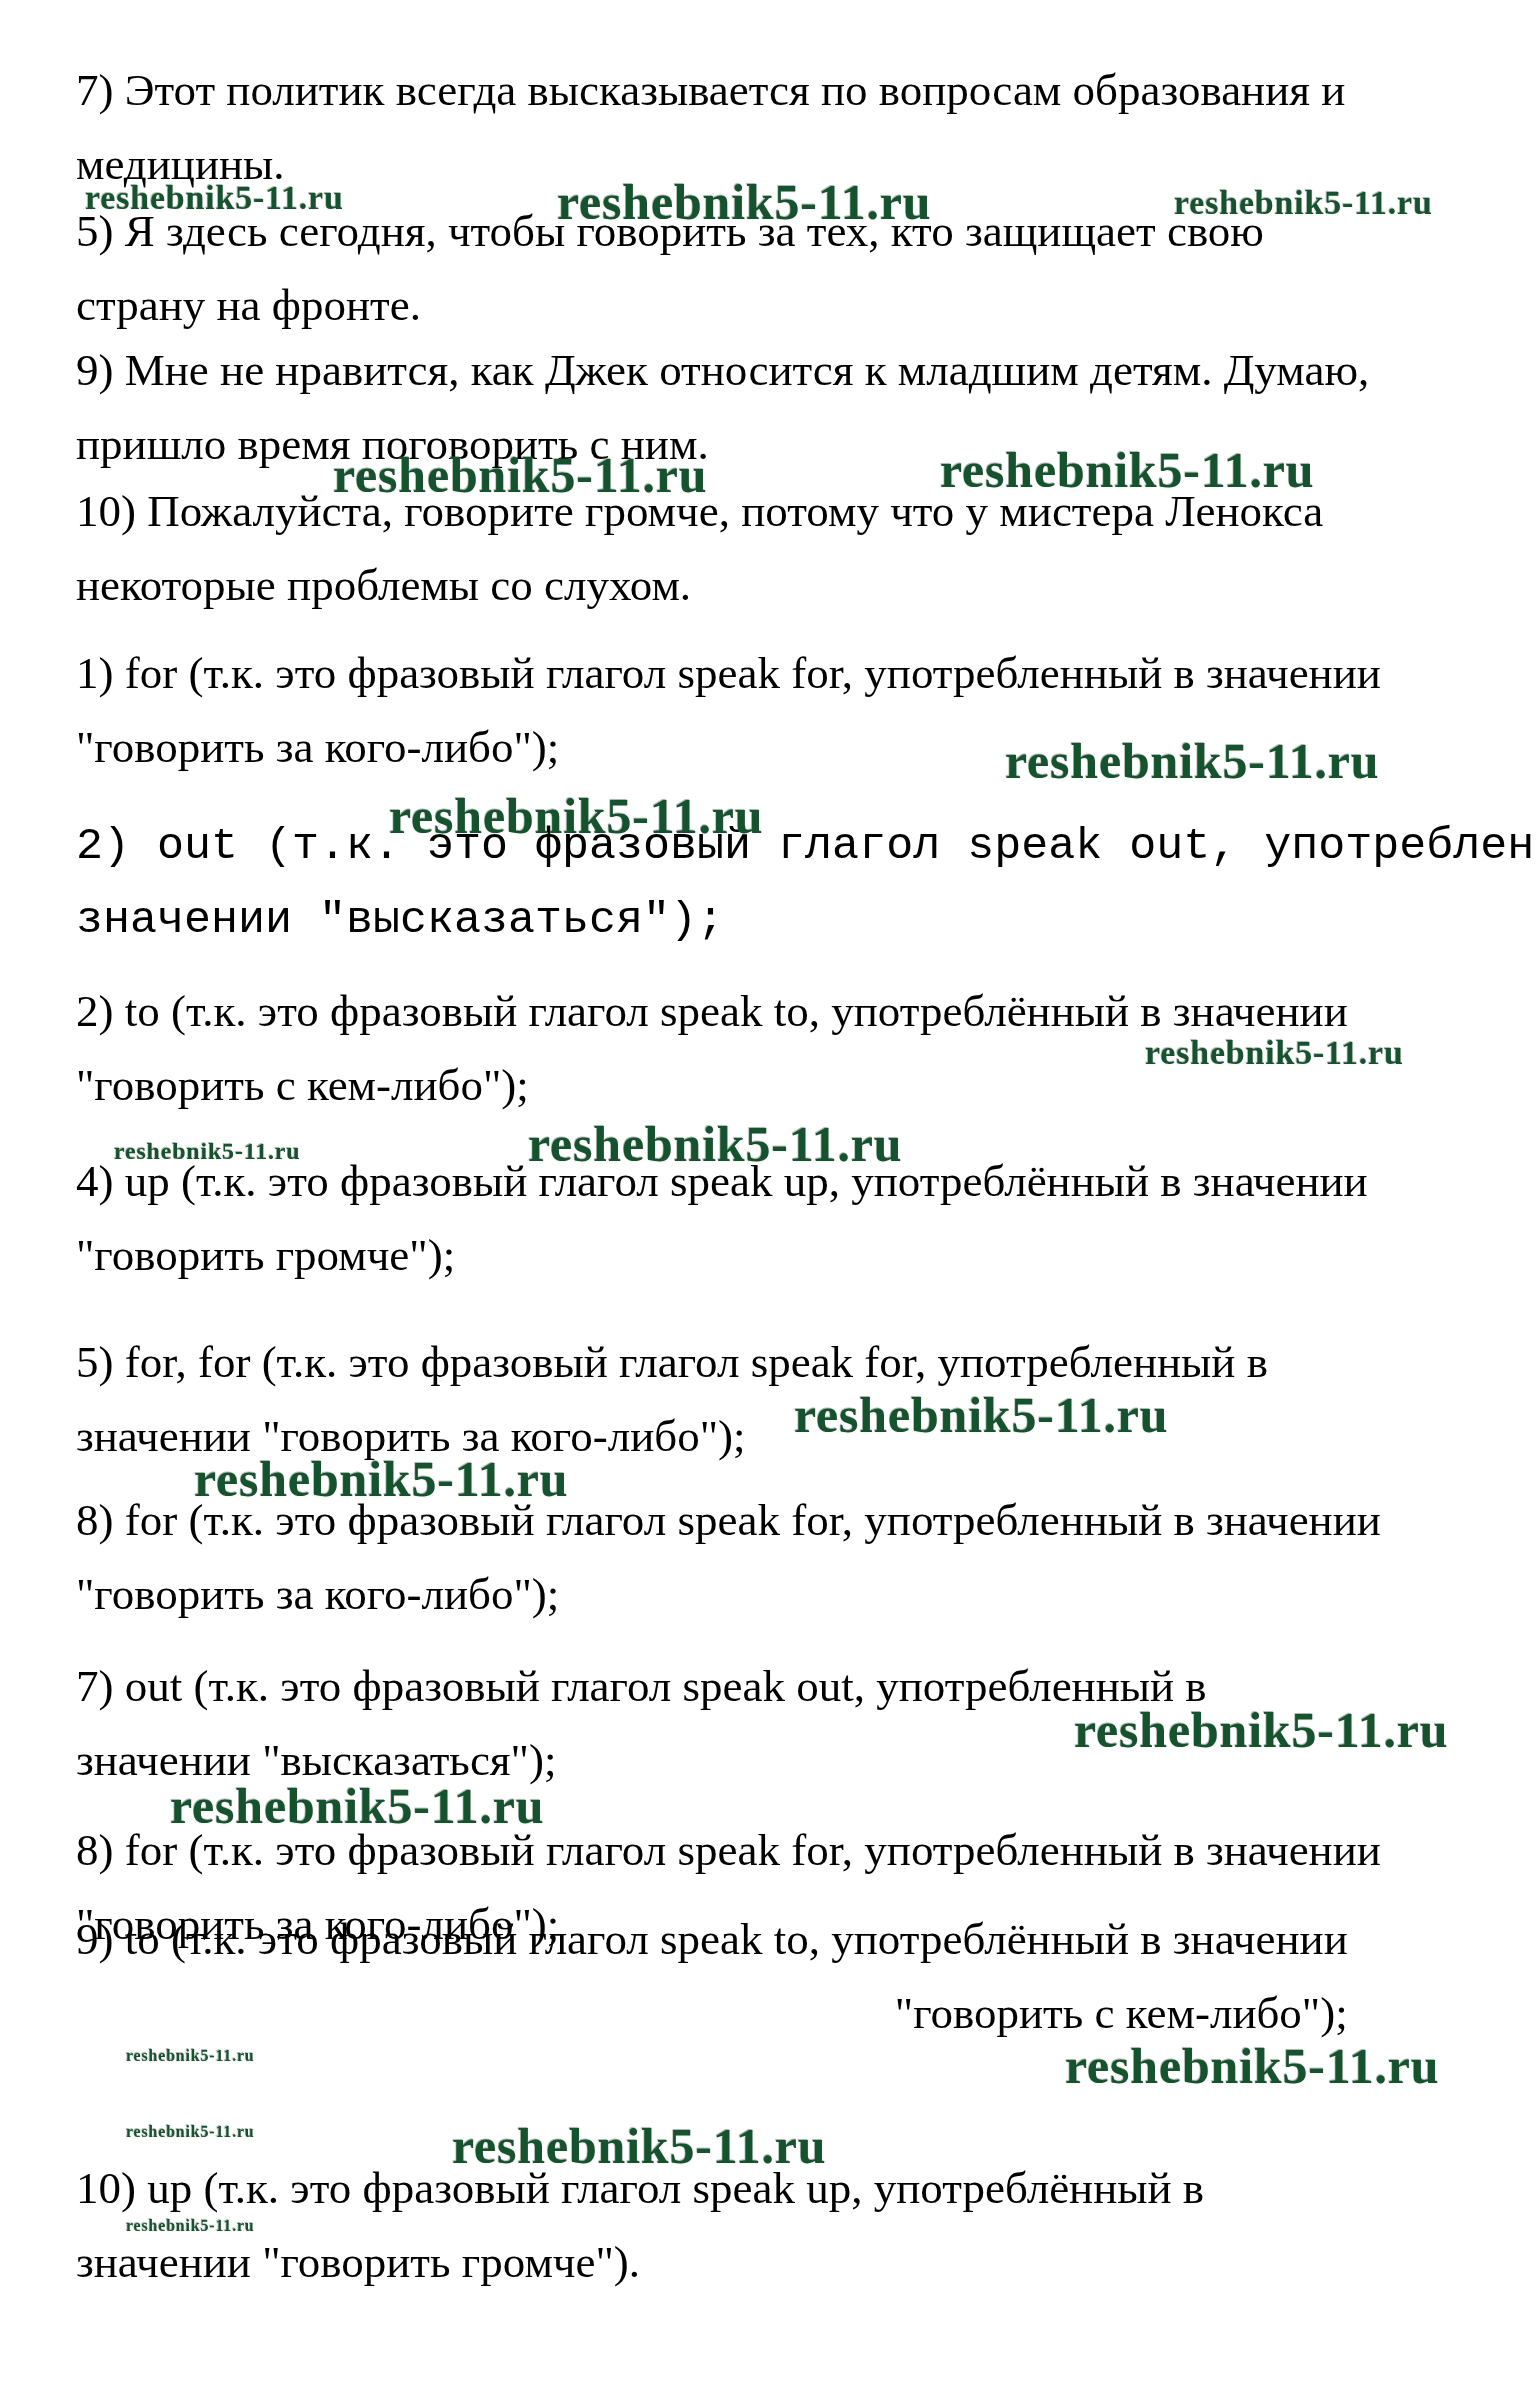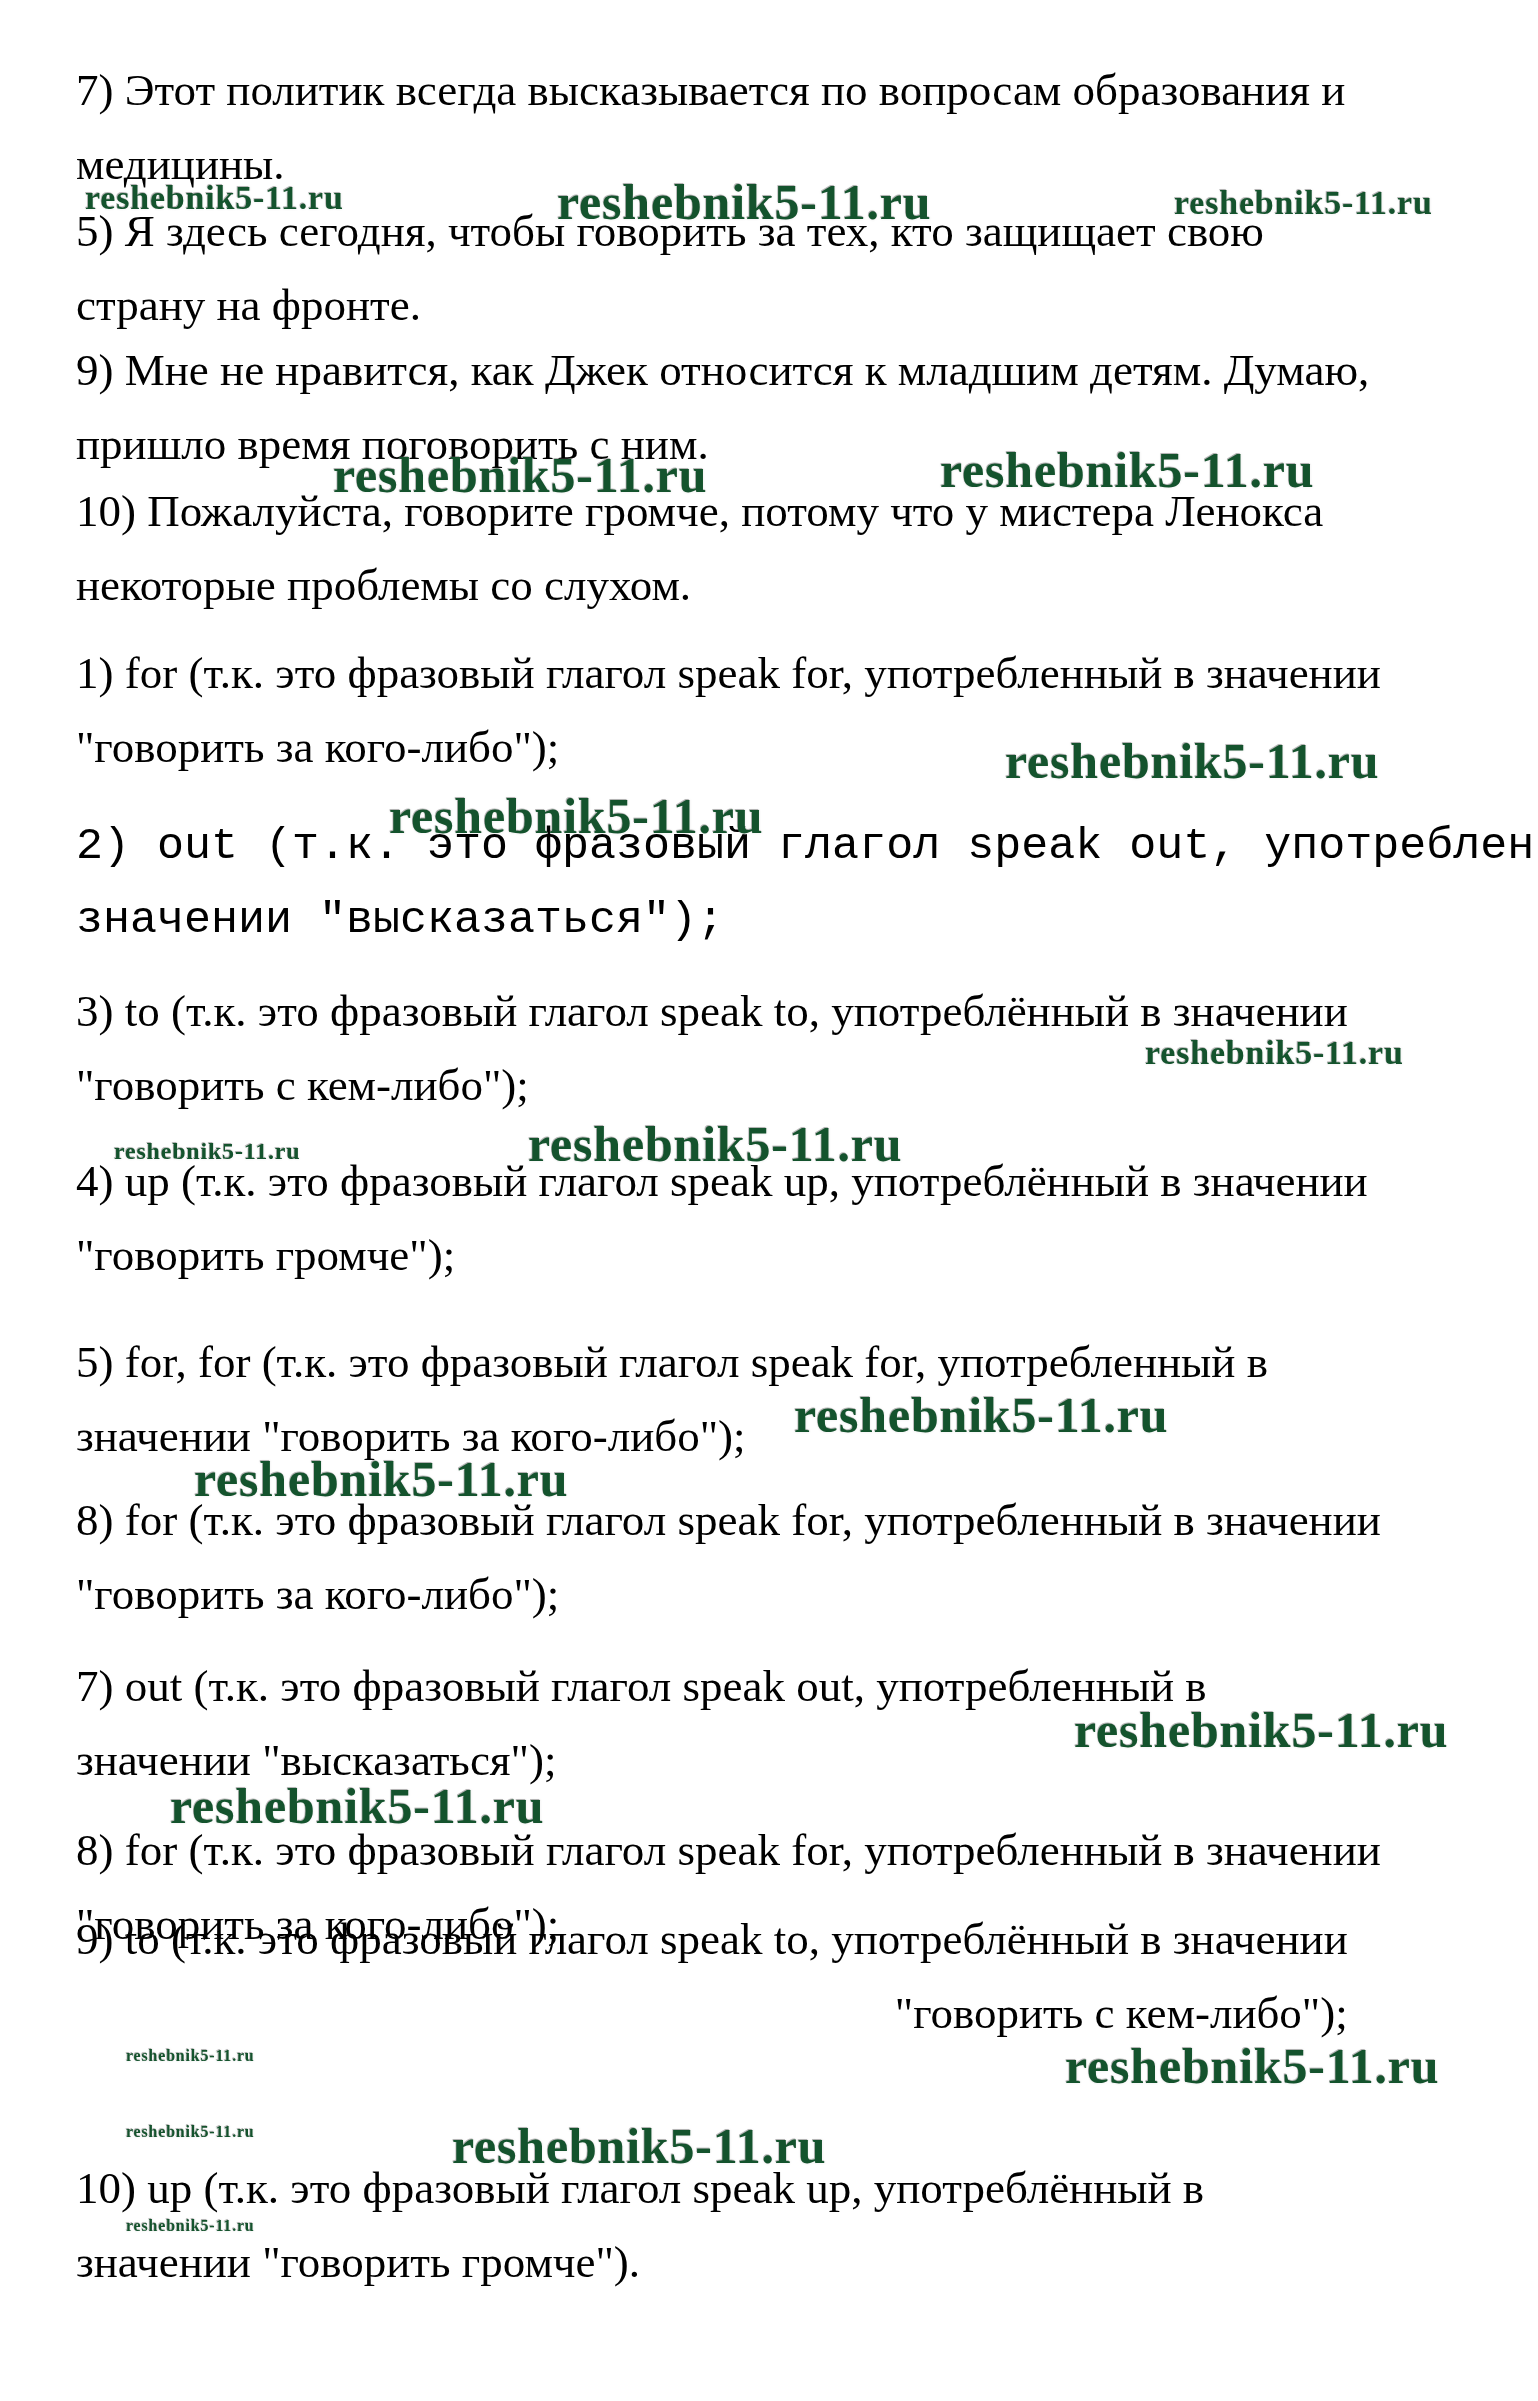--- a/index.html
+++ b/index.html
@@ -51,21 +51,21 @@
       <p class="para" style="top: 333px;">9) Мне не нравится, как Джек относится к младшим детям. Думаю,
 пришло время поговорить с ним.</p>
       <p class="para" style="top: 474px;">10) Пожалуйста, говорите громче, потому что у мистера Ленокса
 некоторые проблемы со слухом.</p>
     </div>
   <div id="answers-section">
       <p class="para" style="top: 636px;">1) for (т.к. это фразовый глагол speak for, употребленный в значении
 "говорить за кого-либо");</p>
       <p class="para" style="top: 810px; font-family: Liberation Mono, monospace;">2) out (т.к. это фразовый глагол speak out, употребленный в
 значении "высказаться");</p>
-      <p class="para" style="top: 974px;">3) to (т.к. это фразовый глагол speak to, употреблённый в значении
+      <p class="para" style="top: 974px;">2) to (т.к. это фразовый глагол speak to, употреблённый в значении
 "говорить с кем-либо");</p>
       <p class="para" style="top: 1144px;">4) up (т.к. это фразовый глагол speak up, употреблённый в значении
 "говорить громче");</p>
       <p class="para" style="top: 1325px;">5) for, for (т.к. это фразовый глагол speak for, употребленный в
 значении "говорить за кого-либо");</p>
       <p class="para" style="top: 1483px;">8) for (т.к. это фразовый глагол speak for, употребленный в значении
 "говорить за кого-либо");</p>
       <p class="para" style="top: 1649px;">7) out (т.к. это фразовый глагол speak out, употребленный в
 значении "высказаться");</p>
       <p class="para" style="top: 1813px; font-family: Liberation Serif, serif;">8) for (т.к. это фразовый глагол speak for, употребленный в значении

